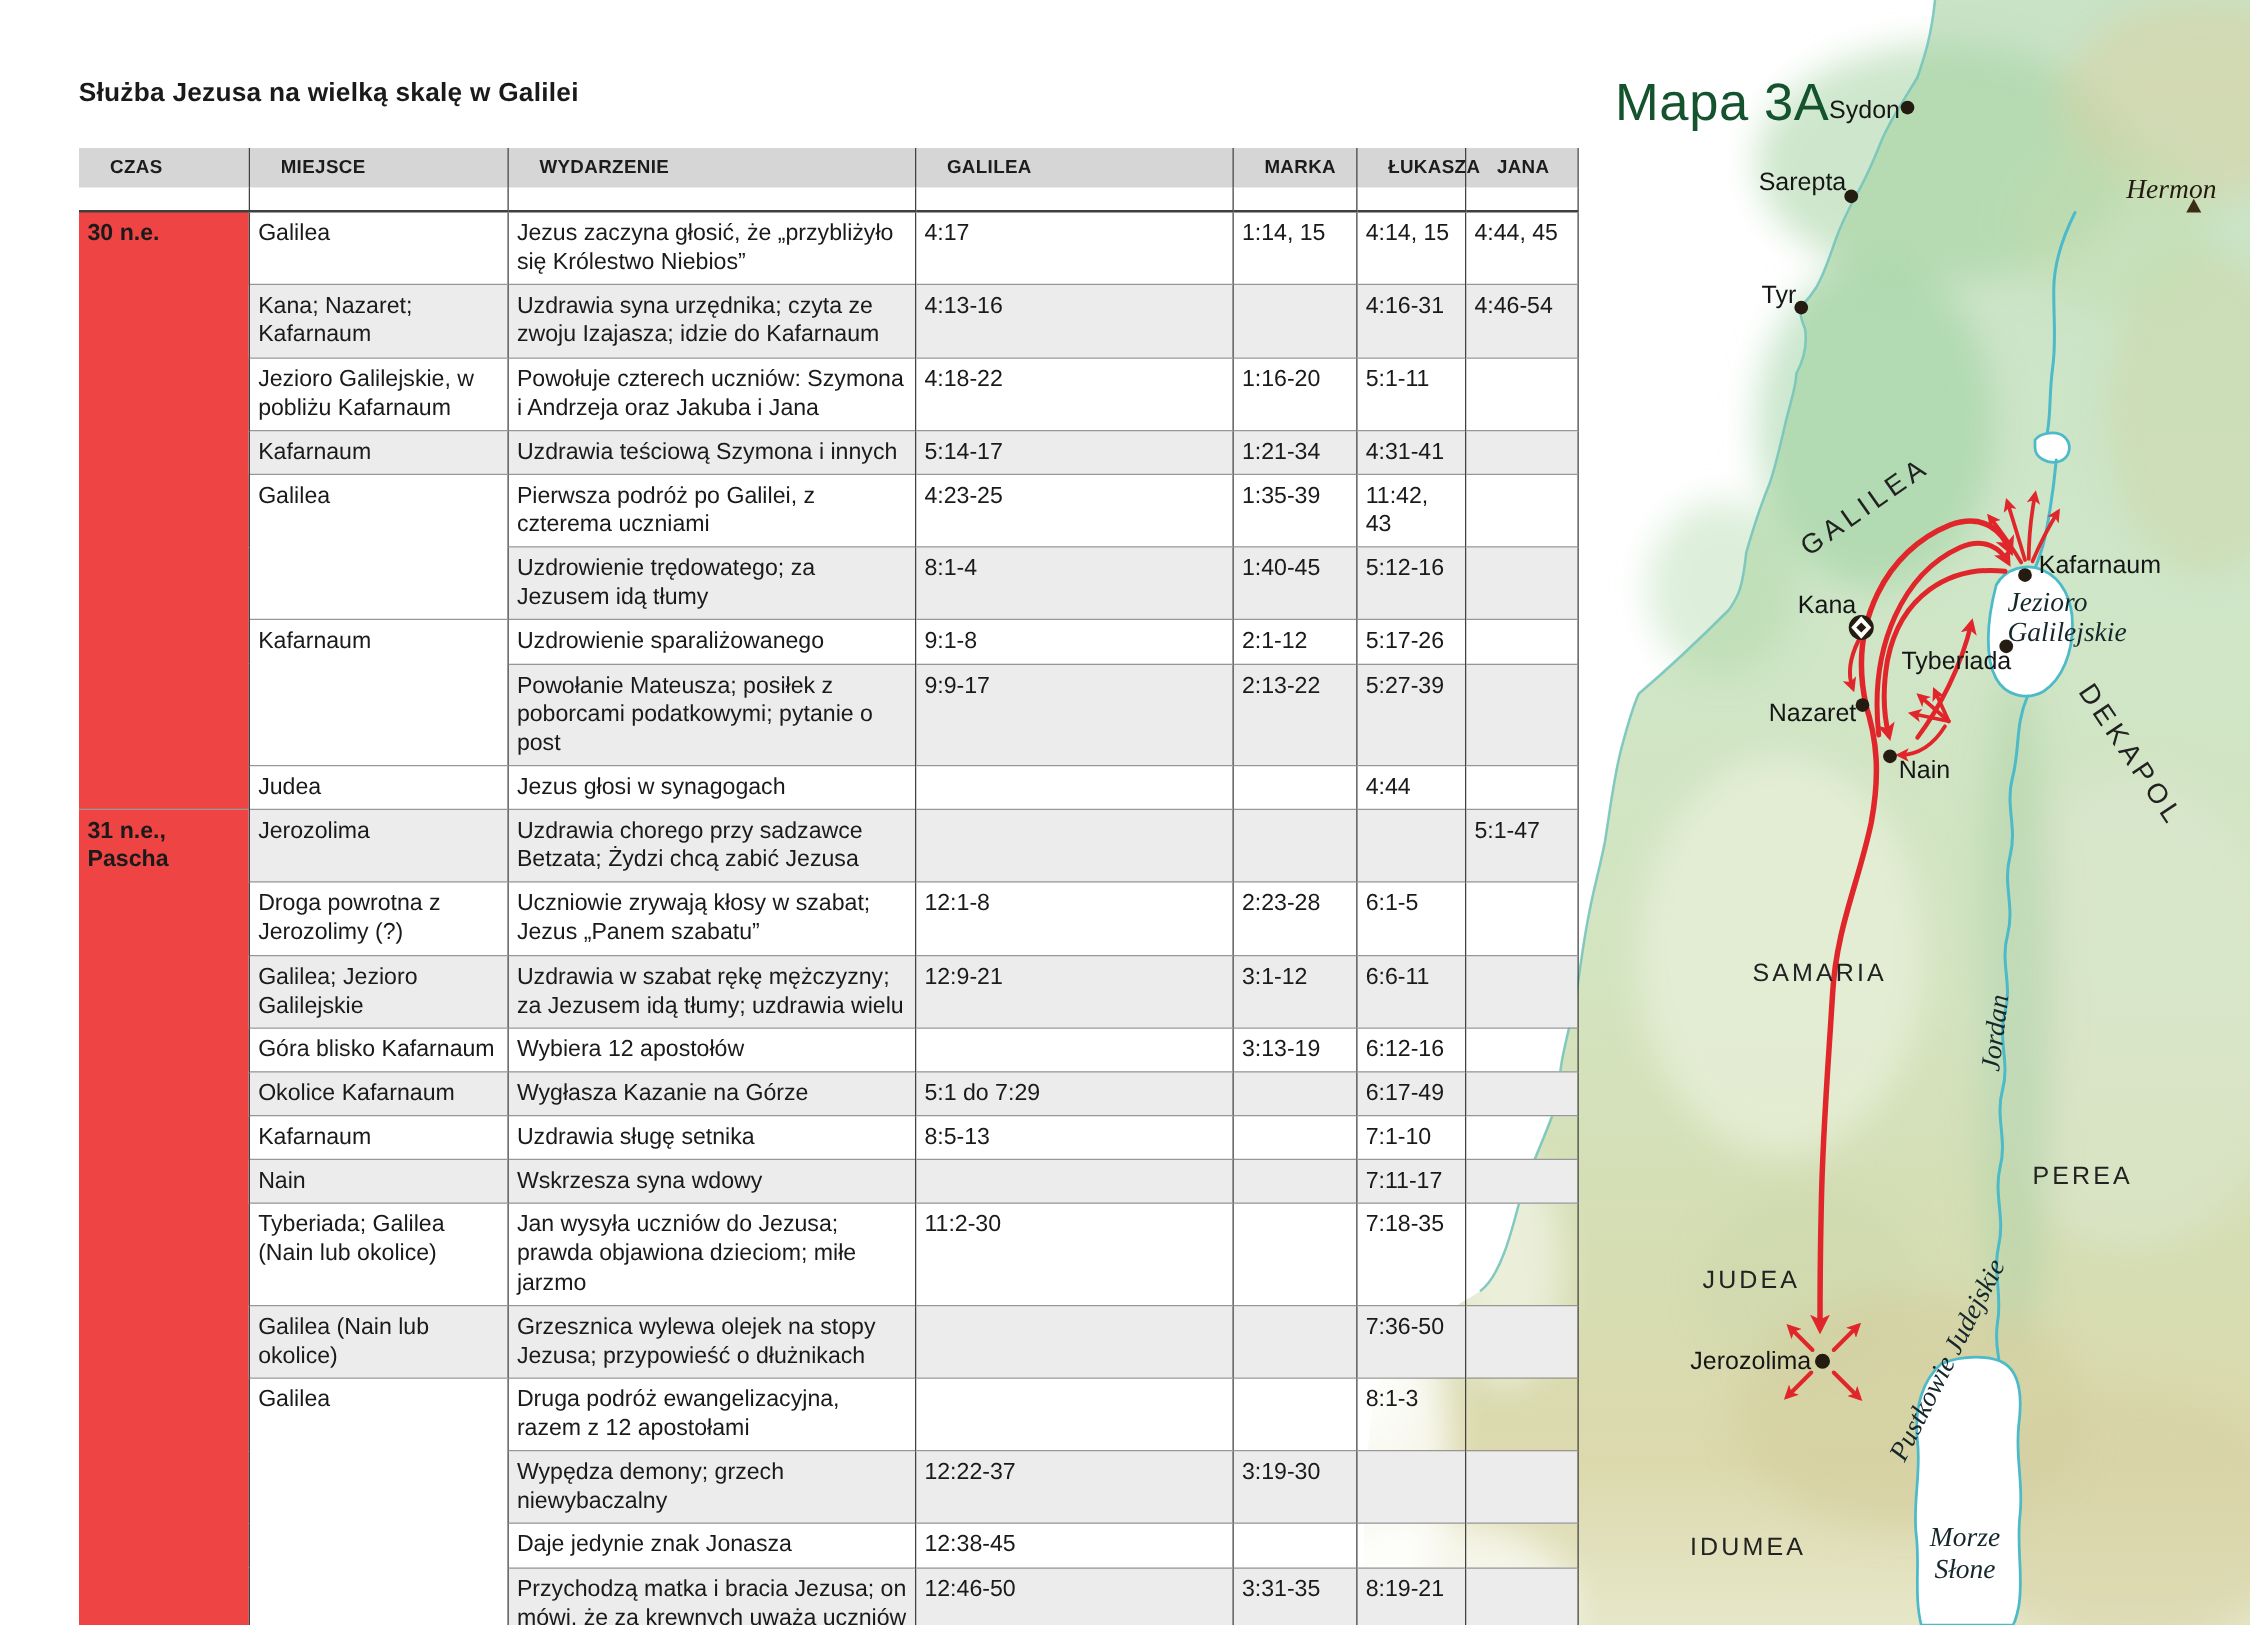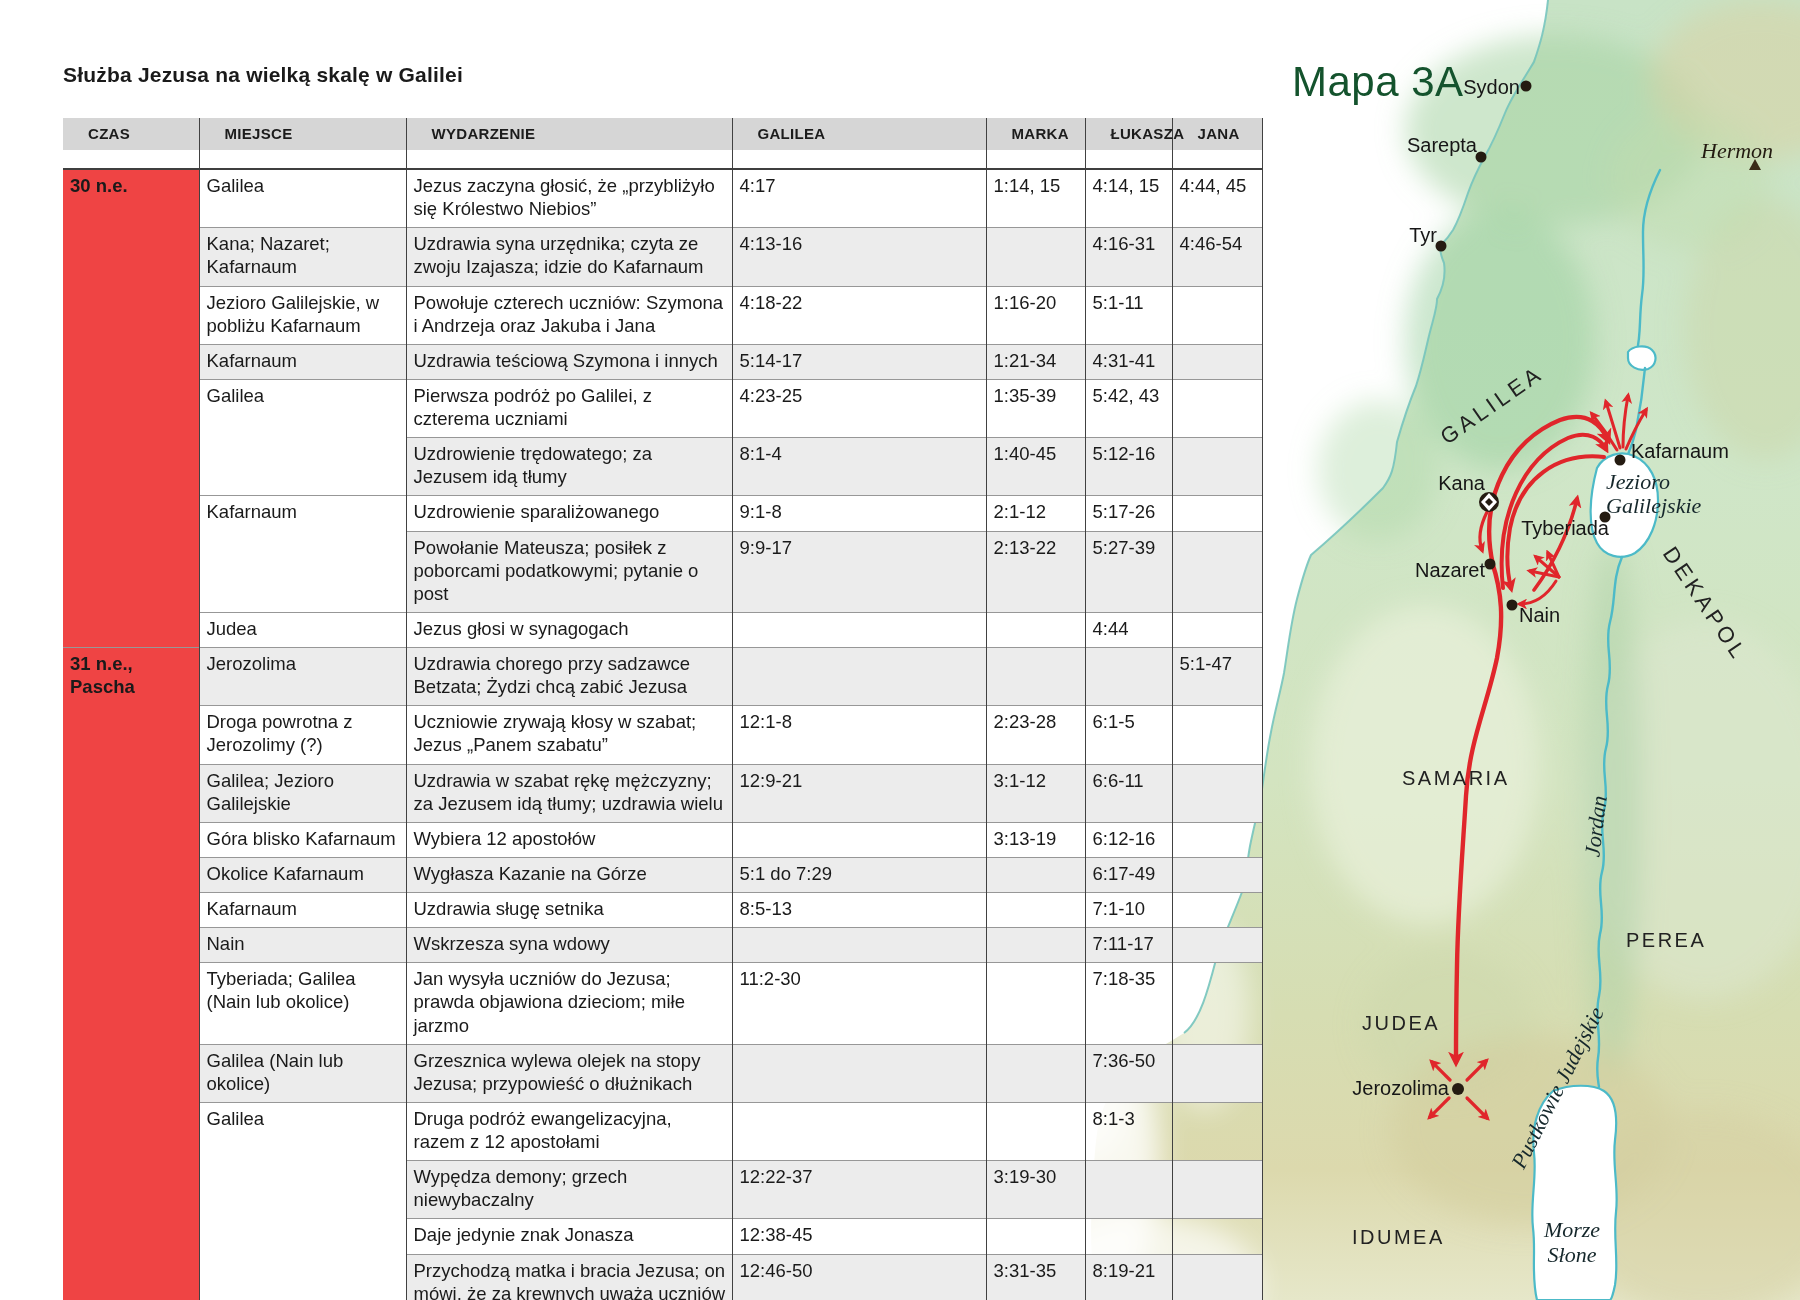--- a/index.html
+++ b/index.html
@@ -259,21 +259,21 @@
         <td class="c3 shaded">5:14-17</td>
         <td class="c4 shaded">1:21-34</td>
         <td class="c5 shaded">4:31-41</td>
         <td class="c6 shaded"></td>
       </tr>
       <tr>
         <td class="c1" rowspan="2">Galilea</td>
         <td class="c2">Pierwsza podróż po Galilei, z czterema uczniami</td>
         <td class="c3">4:23-25</td>
         <td class="c4">1:35-39</td>
-        <td class="c5">5:42, 43</td>
+        <td class="c5">11:42, 43</td>
         <td class="c6"></td>
       </tr>
       <tr>
         <td class="c2 shaded">Uzdrowienie trędowatego; za Jezusem idą tłumy</td>
         <td class="c3 shaded">8:1-4</td>
         <td class="c4 shaded">1:40-45</td>
         <td class="c5 shaded">5:12-16</td>
         <td class="c6 shaded"></td>
       </tr>
       <tr>

